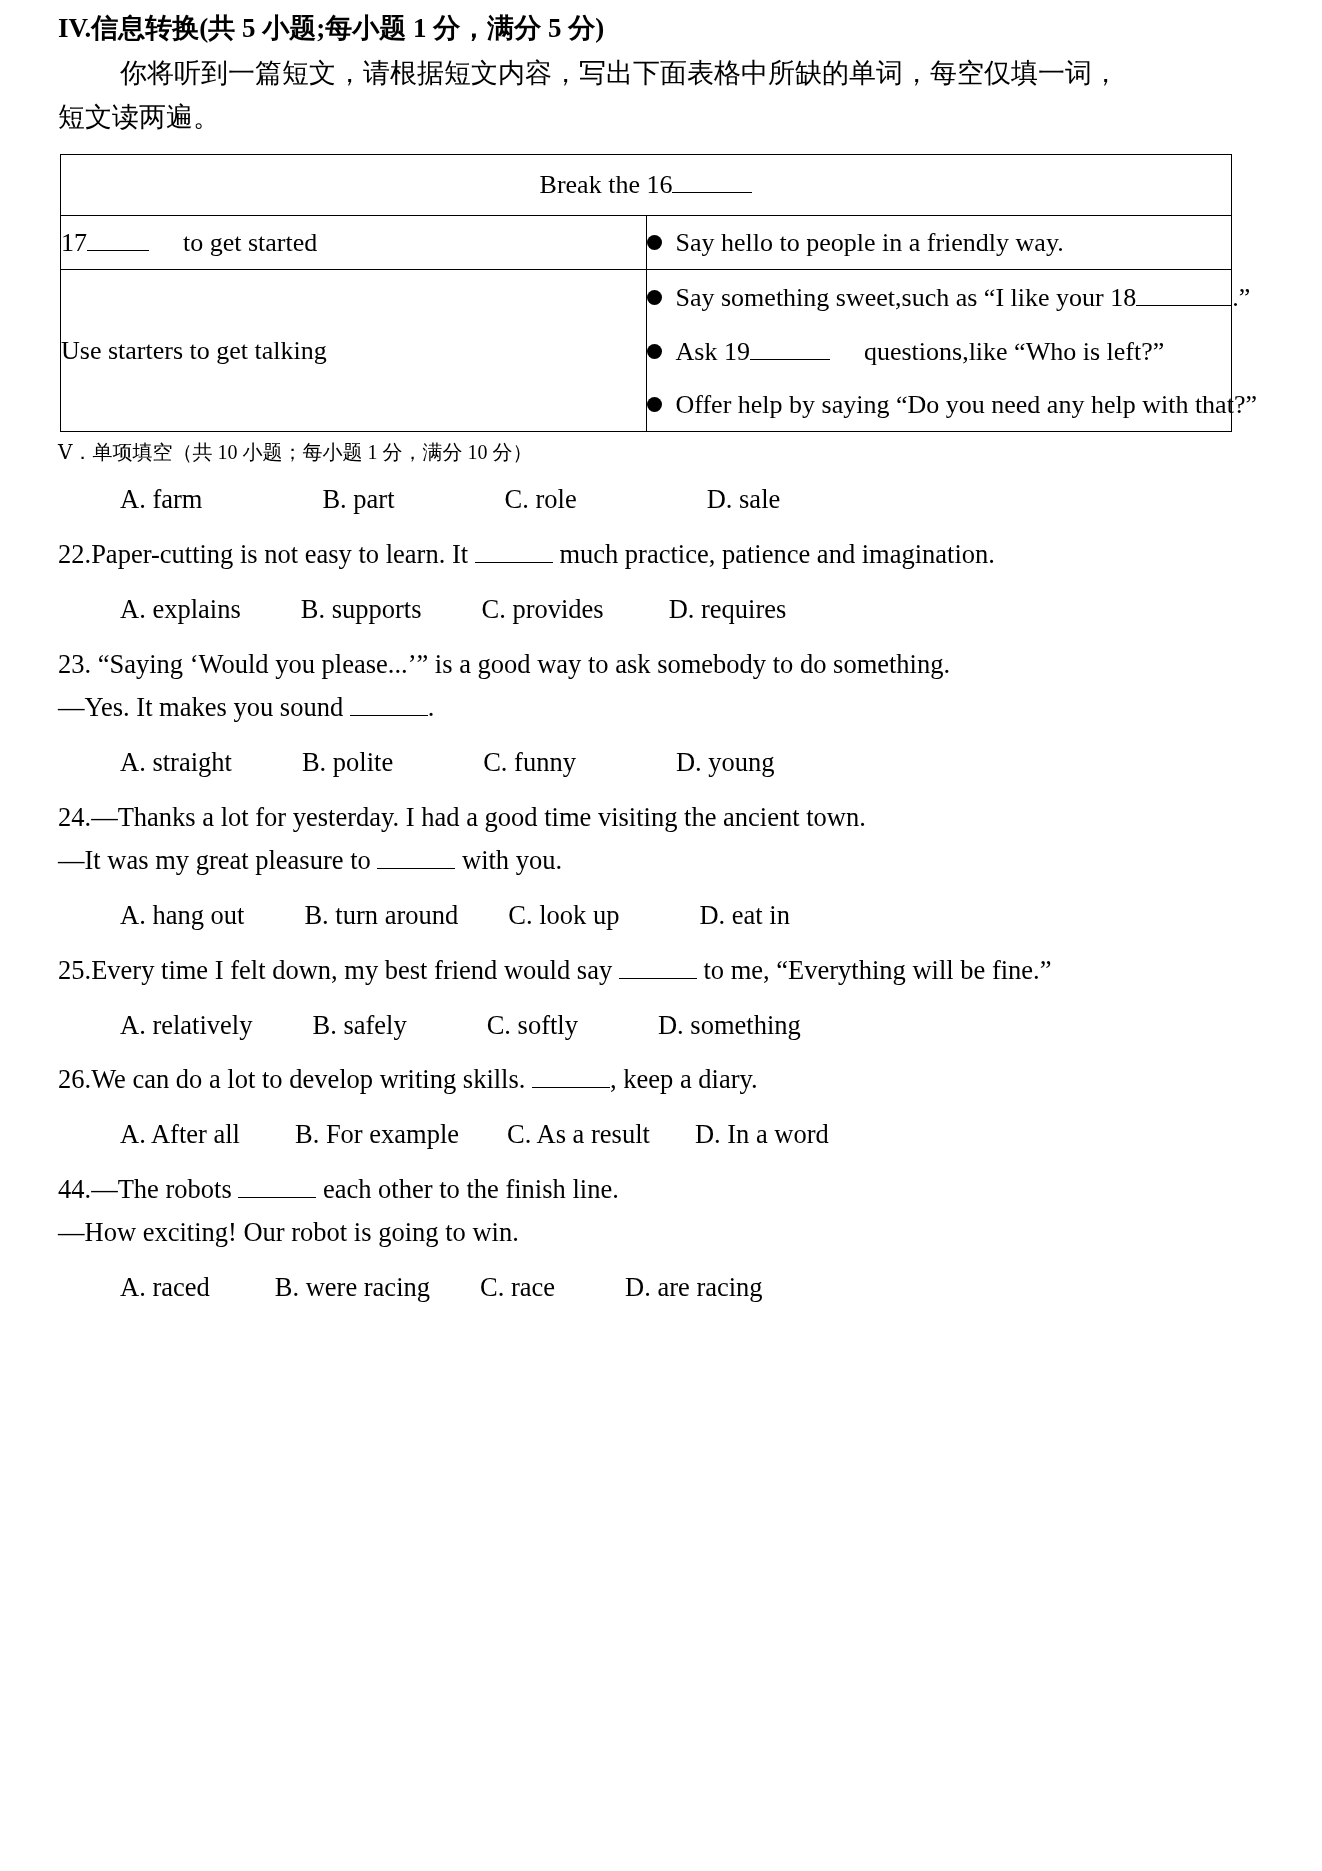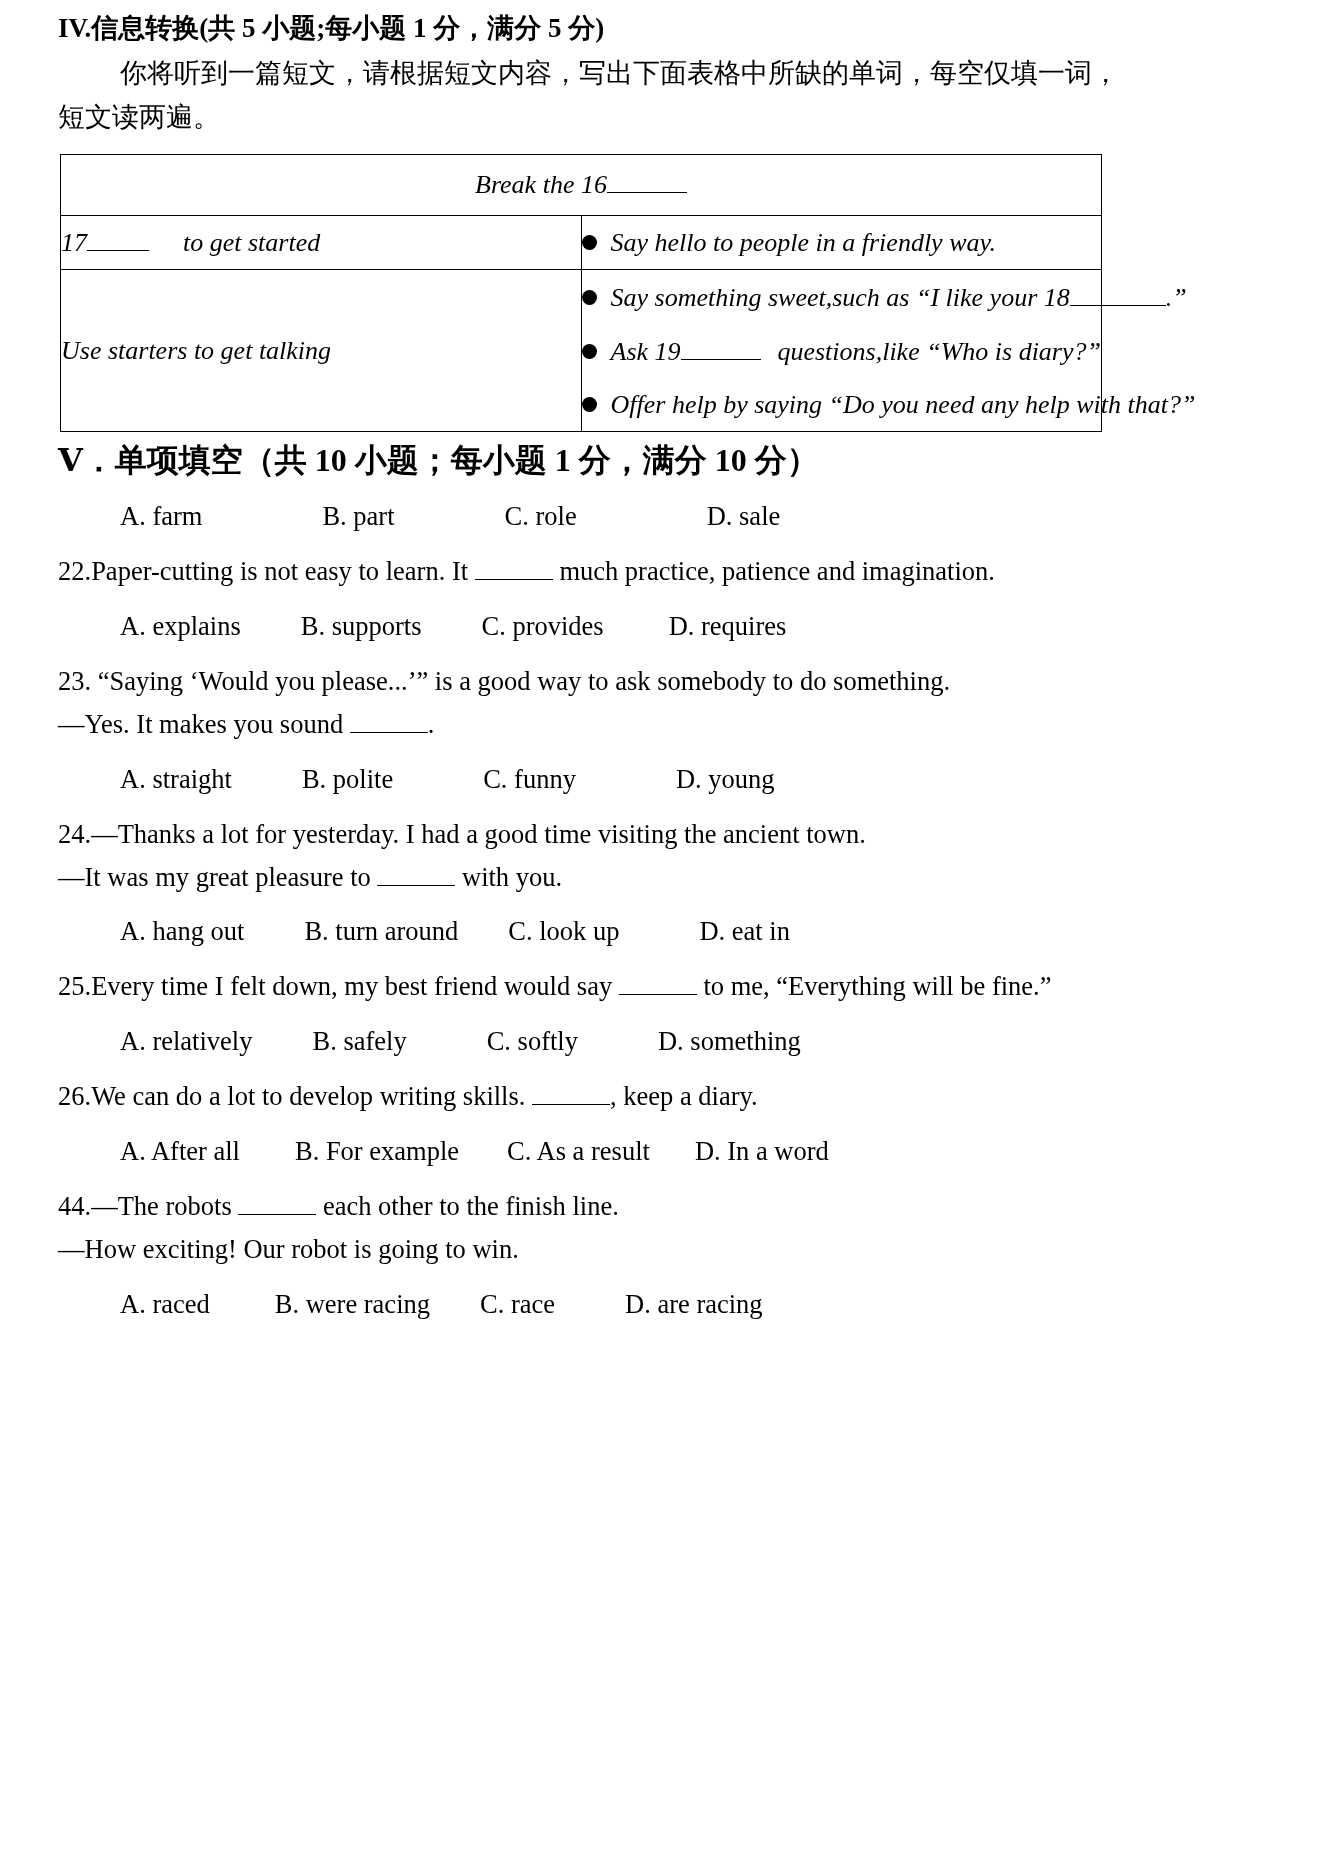--- a/index.html
+++ b/index.html
@@ -26,22 +26,22 @@
   
   .sec-head {
     font-size: 27px;
     font-weight: bold;
     line-height: 1.35;
     letter-spacing: 0px;
     margin: 0 0 2px 0;
     white-space: nowrap;
   }
   .sec-head-v {
-    font-size: 32px;
-    font-weight: bold;
+    font-size: 20px;
+    font-weight: normal;
     line-height: 1.4;
     margin: 6px 0 4px 0;
     white-space: nowrap;
   }
 
   
   .instr {
     font-size: 27px;
     line-height: 1.62;
     margin: 6px 0 0 0;
@@ -50,25 +50,24 @@
   }
   .instr-cont {
     font-size: 27px;
     line-height: 1.62;
     margin: 0;
     text-indent: 0;
   }
 
   
   table.info-table {
-    width: 1042px;
+    width: 1172px;
     border-collapse: collapse;
     margin: 14px 0 0 2px;
     table-layout: fixed;
-    font-style: italic;
   }
   table.info-table td {
     border: 1.6px solid #000;
     padding: 0;
     vertical-align: middle;
     font-size: 26px;
     line-height: 1.5;
   }
   td.title-cell {
     text-align: center;
@@ -185,21 +184,21 @@
             <span>Say something sweet,such as “I like your 18</span>
               <span class="blank lg"></span>
               <span class="gap-sm"></span>
               <span>.”</span>
           </div>
           <div class="bullet-line">
             <span class="bullet-dot"></span>
             <span>Ask 19</span>
               <span class="blank md"></span>
               <span class="gap-sm"></span>
-              <span>questions,like “Who is diary?”</span>
+              <span>questions,like “Who is left?”</span>
           </div>
           <div class="bullet-line">
             <span class="bullet-dot"></span>
             <span>Offer help by saying “Do you need any help with that?”</span>
           </div>
         </td>
       </tr>
 
     </tbody>
   </table>

